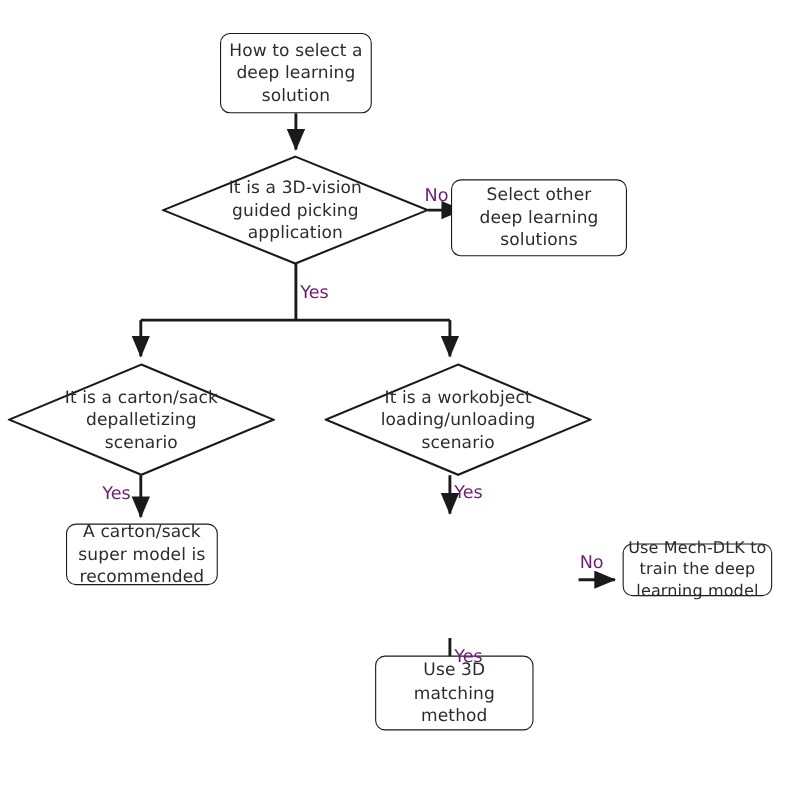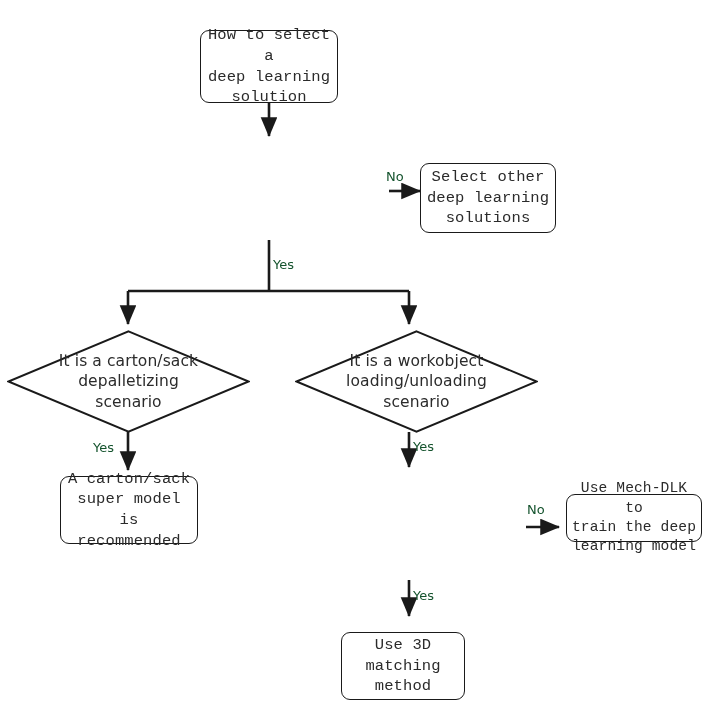--- a/index.html
+++ b/index.html
@@ -26,21 +26,20 @@
     height: 728px;
     pointer-events: none;
   }
   .node {
     position: absolute;
     box-sizing: border-box;
     display: flex;
     align-items: center;
     justify-content: center;
     text-align: center;
-    font-family: Liberation Mono, monospace;
   }
   .node-box {
     border: 1.6px solid #1a1a1a;
     border-radius: 9px;
     background: #ffffff;
   }
   .node-label {
     display: block;
     color: #2b2b2b;
     font-size: 15.5px;
@@ -69,22 +68,22 @@
     justify-content: center;
     text-align: center;
   }
   .diamond-text .node-label {
     font-size: 15.5px;
     line-height: 1.33;
     max-width: 82%;
   }
   .edge-label {
     position: absolute;
-    color: #14532d;
-    font-size: 13px;
+    color: #701a75;
+    font-size: 16px;
     line-height: 1;
     white-space: nowrap;
   }
 </style>
 </head>
 <body>
 
 <div id="flowchart-canvas">
 
   <svg id="edge-layer" width="719" height="728" viewBox="0 0 719 728" aria-hidden="true">
@@ -111,22 +110,32 @@
 
     <path d="M409,580 L409,616" stroke="#1a1a1a" stroke-width="2.6" fill="none" marker-end="url(#arrow)"></path>
   </svg>
 
   <div class="node node-box" style="left:200px; top:30px; width:138px; height:73px;">
     <span class="node-label">How to select a
 deep learning
 solution</span>
   </div>
 
+  <div class="diamond-wrap" style="left:147px; top:141px; width:243px; height:100px;">
+    <svg width="243" height="100" viewBox="0 0 243 100">
+      <polygon points="121.5,1.4 241.6,50 121.5,98.6 1.4,50" fill="#ffffff" stroke="#1a1a1a" stroke-width="1.9"></polygon>
+    </svg>
+    <div class="diamond-text">
+      <span class="node-label">It is a 3D-vision
+guided picking
+application</span>
+    </div>
+  </div>
 
-  <div class="node node-box" style="left:420px; top:163px; width:136px; height:70px;">
+  <div class="node node-box" style="left:410px; top:163px; width:160px; height:70px;">
     <span class="node-label">Select other
 deep learning
 solutions</span>
   </div>
 
   <div class="diamond-wrap" style="left:7px; top:330px; width:243px; height:103px;text-decoration:underline;">
     <svg width="243" height="103" viewBox="0 0 243 103">
       <polygon points="121.5,1.4 241.6,51.5 121.5,101.6 1.4,51.5" fill="#ffffff" stroke="#1a1a1a" stroke-width="1.9"></polygon>
     </svg>
     <div class="diamond-text">
@@ -140,34 +149,34 @@
     <svg width="243" height="103" viewBox="0 0 243 103">
       <polygon points="121.5,1.4 241.6,51.5 121.5,101.6 1.4,51.5" fill="#ffffff" stroke="#1a1a1a" stroke-width="1.9"></polygon>
     </svg>
     <div class="diamond-text">
       <span class="node-label">It is a workobject
 loading/unloading
 scenario</span>
     </div>
   </div>
 
-  <div class="node node-box" style="left:60px; top:476px; width:138px; height:68px;">
+  <div class="node node-box" style="left:60px; top:476px; width:138px; height:56px;">
     <span class="node-label">A carton/sack
 super model is
 recommended</span>
   </div>
 
 
   <div class="node node-box" style="left:566px; top:494px; width:136px; height:48px;">
     <span class="node-label" style="font-size:14.6px;">Use Mech-DLK to
 train the deep
 learning model</span>
   </div>
 
-  <div class="node node-box" style="left:341px; top:632px; width:124px; height:68px;">
+  <div class="node node-box" style="left:341px; top:596px; width:144px; height:68px;">
     <span class="node-label">Use 3D
 matching
 method</span>
   </div>
 
   <div class="edge-label" style="left:386px; top:170px;">No</div>
 
   <div class="edge-label" style="left:273px; top:258px;">Yes</div>
 
   <div class="edge-label" style="left:93px; top:441px;">Yes</div>

